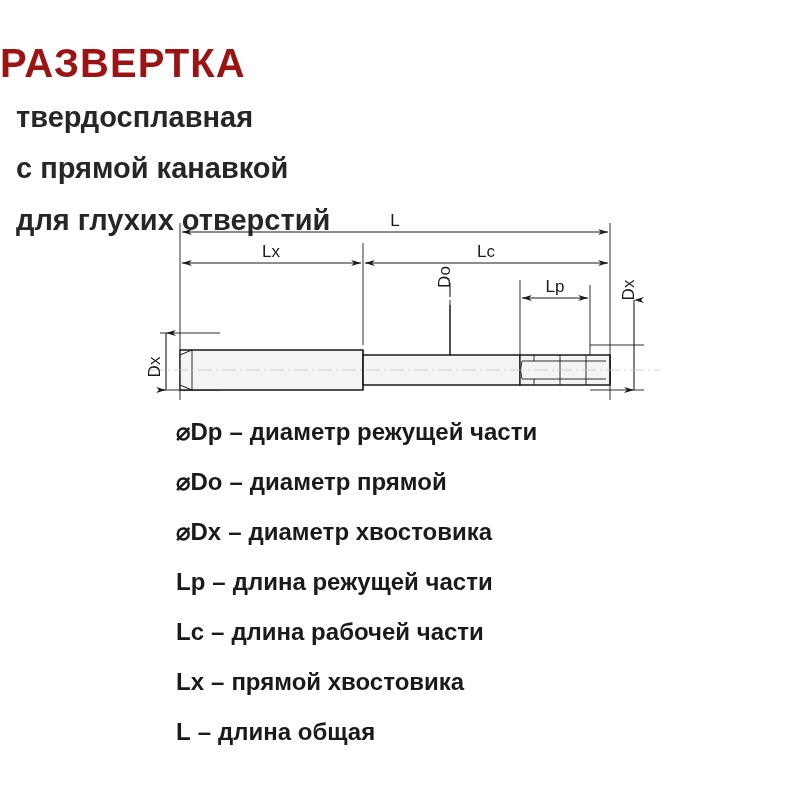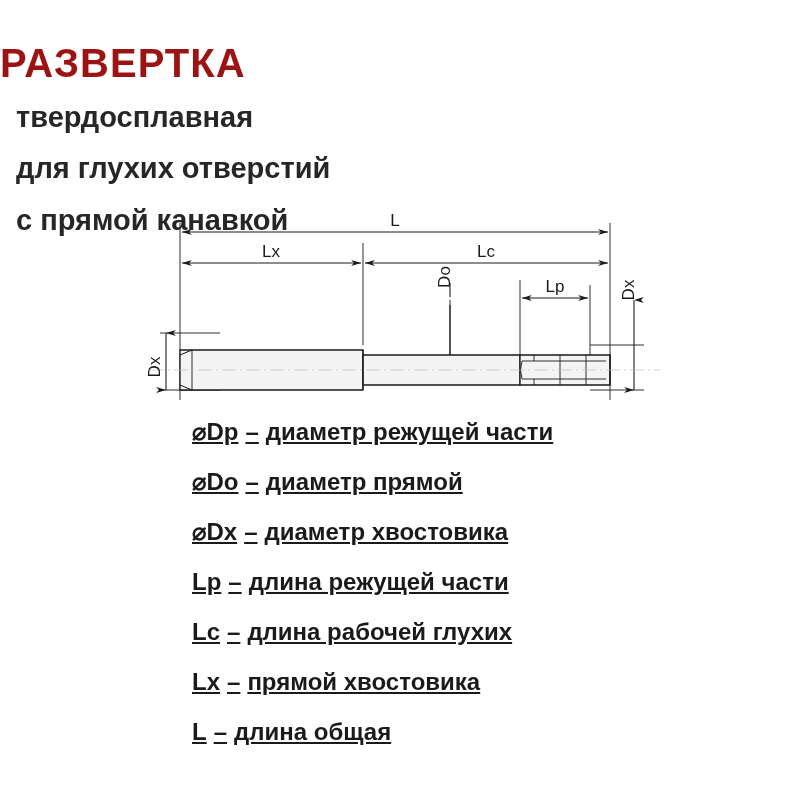--- a/index.html
+++ b/index.html
@@ -55,24 +55,23 @@
     width: 560px;
     height: 215px;
   }
   .drawing svg {
     display: block;
   }
 
   
   .legend {
     position: absolute;
-    left: 192px;
+    left: 176px;
     top: 418px;
     width: 600px;
-    text-decoration: underline;
   }
   .legend-row {
     display: flex;
     align-items: baseline;
     height: 50px;
     font-size: 24px;
     color: #1a1a1a;
   }
   .legend-sym {
     font-weight: bold;
@@ -87,22 +86,22 @@
   }
 </style>
 </head>
 <body>
 
 <div class="page">
 
   <div class="title-block">
     <div class="title-main">РАЗВЕРТКА</div>
     <div class="title-sub">твердосплавная</div>
+    <div class="title-sub">с прямой канавкой</div>
     <div class="title-sub">для глухих отверстий</div>
-    <div class="title-sub">с прямой канавкой</div>
   </div>
 
   <div class="drawing">
     <svg width="560" height="215" viewBox="0 0 560 215" xmlns="http://www.w3.org/2000/svg">
       <defs>
         <marker id="arrL" markerWidth="10" markerHeight="8" refX="9" refY="4" orient="auto">
           <path d="M9,4 L0,1.2 L2.6,4 L0,6.8 Z" fill="#1a1a1a"></path>
         </marker>
         <marker id="arrR" markerWidth="10" markerHeight="8" refX="1" refY="4" orient="auto">
           <path d="M1,4 L10,1.2 L7.4,4 L10,6.8 Z" fill="#1a1a1a"></path>
@@ -200,21 +199,21 @@
       <span class="legend-text">диаметр хвостовика</span>
     </div>
     <div class="legend-row">
       <span class="legend-sym">Lp</span>
       <span class="legend-dash">–</span>
       <span class="legend-text">длина режущей части</span>
     </div>
     <div class="legend-row">
       <span class="legend-sym">Lc</span>
       <span class="legend-dash">–</span>
-      <span class="legend-text">длина рабочей глухих</span>
+      <span class="legend-text">длина рабочей части</span>
     </div>
     <div class="legend-row">
       <span class="legend-sym">Lx</span>
       <span class="legend-dash">–</span>
       <span class="legend-text">прямой хвостовика</span>
     </div>
     <div class="legend-row">
       <span class="legend-sym">L</span>
       <span class="legend-dash">–</span>
       <span class="legend-text">длина общая</span>

